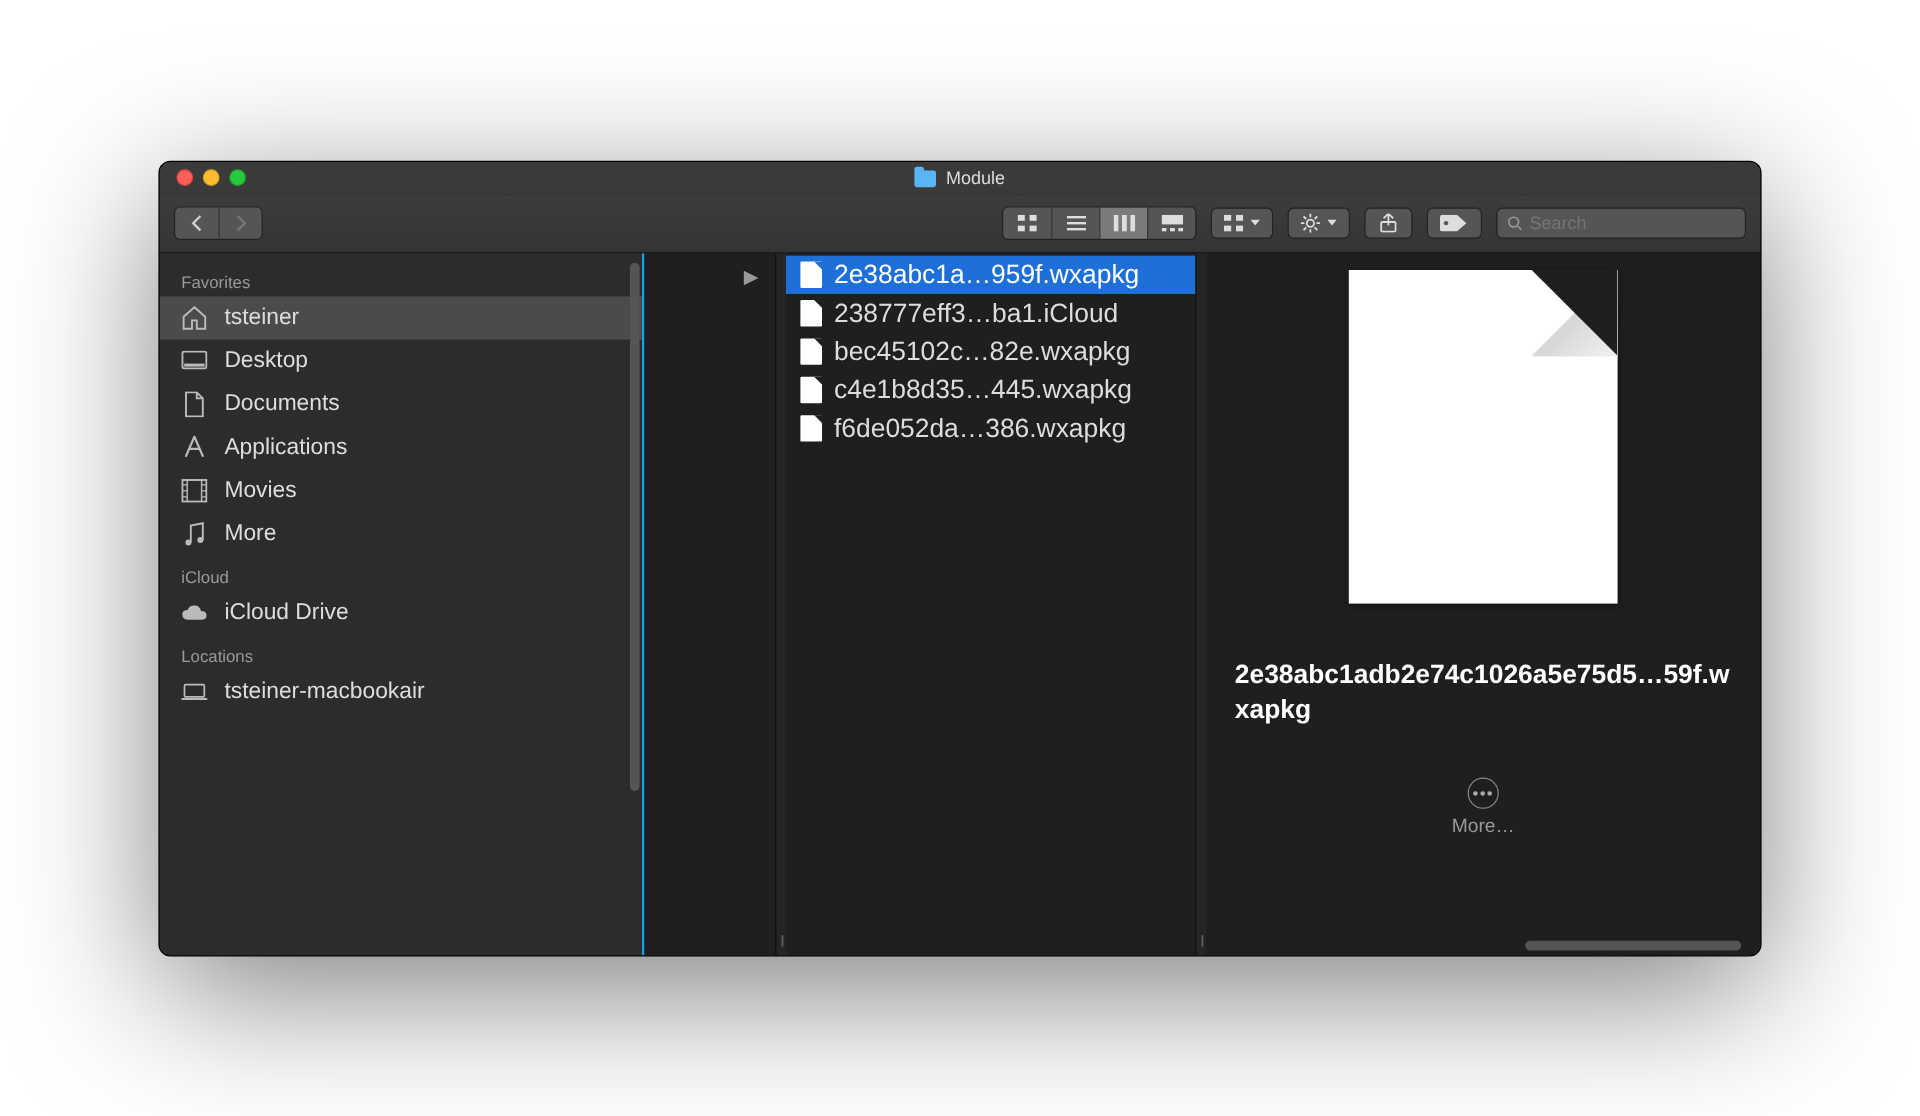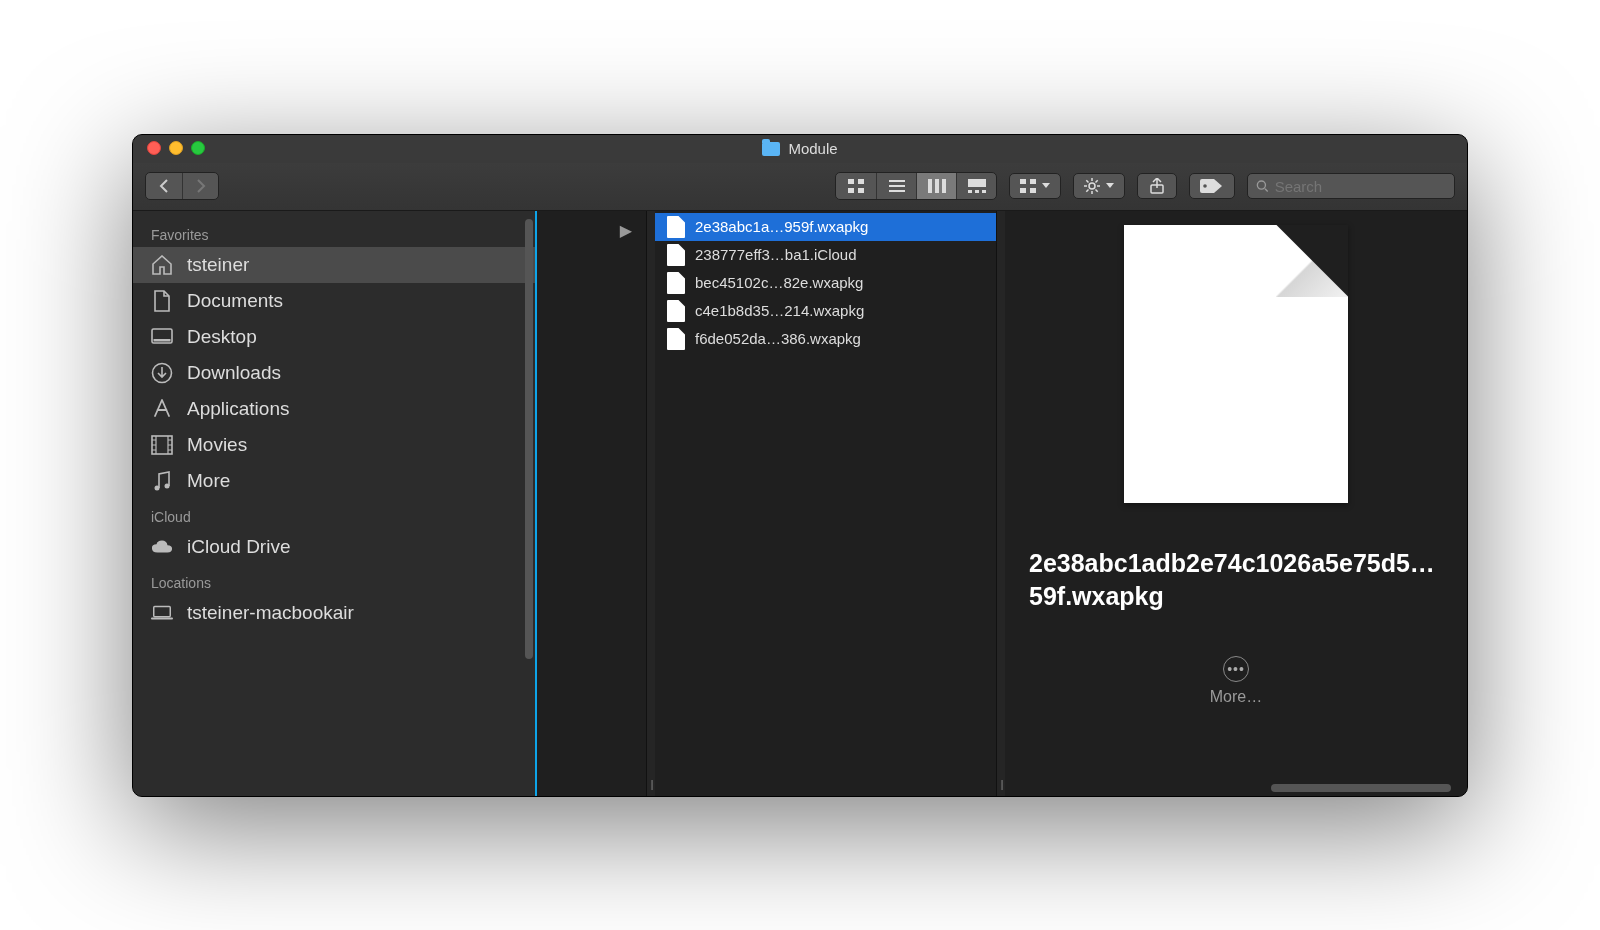--- a/index.html
+++ b/index.html
@@ -35,31 +35,31 @@
 .sb-scroll { position: absolute; right: 2px; top: 8px; width: 8px; height: 440px; background: #555; border-radius: 4px; }
 .sb-head { color: #9a9a9a; font-size: 14px; padding: 10px 18px 4px; }
 .sb-item { display: flex; align-items: center; gap: 14px; padding: 7px 18px; color: #ddd; font-size: 19px; }
 .sb-item.selected { background: #4b4b4b; }
 .sb-icon { width: 22px; height: 20px; color: #bbb; display: inline-flex; align-items: center; justify-content: center; }
 
 .col { border-right: 1px solid #111; position: relative; }
 .col0 { width: 110px; background: #1f1f1f; }
 .col0 .arrow { position: absolute; top: 10px; right: 14px; color: #999; }
 .col1 { width: 342px; background: #1f1f1f; padding-top: 2px; }
-.file-row { display: flex; align-items: center; gap: 10px; padding: 3px 12px; color: #ddd; font-size: 15px; white-space: nowrap; }
+.file-row { display: flex; align-items: center; gap: 10px; padding: 3px 12px; color: #ddd; font-size: 22px; white-space: nowrap; }
 .file-row.selected { background: #1e6fd8; color: #fff; }
 .doc-icon { width: 18px; height: 22px; background: #fff; border-radius: 1px; position: relative; flex: 0 0 18px; }
 .doc-icon::after { content: ""; position: absolute; right: 0; top: 0; width: 7px; height: 7px; background: #1f1f1f; clip-path: polygon(0 0, 100% 0, 100% 100%); }
 .file-row.selected .doc-icon::after { background: #1e6fd8; }
 
 .preview { flex: 1; background: #1f1f1f; display: flex; flex-direction: column; align-items: center; padding: 10px 24px 0; position: relative; }
 .doc-preview { width: 224px; height: 278px; background: #fff; margin-top: 4px; position: relative; box-shadow: 0 2px 6px rgba(0,0,0,.4); }
 .fold { position: absolute; right: 0; top: 0; width: 72px; height: 72px; background: linear-gradient(135deg, transparent 49%, #d6d6d6 51%, #f2f2f2 100%); }
 .fold::before { content: ""; position: absolute; right: 0; top: 0; width: 72px; height: 72px; background: #1f1f1f; clip-path: polygon(0 0, 100% 0, 100% 100%); }
-.pv-title { color: #fff; font-size: 25px; font-weight: 600; margin-top: 44px; text-align: left; width: 100%; line-height: 1.35; word-break: break-all; }
+.pv-title { color: #fff; font-size: 22px; font-weight: 600; margin-top: 44px; text-align: left; width: 100%; line-height: 1.35; word-break: break-all; }
 .pv-meta { color: #9a9a9a; font-size: 17px; margin-top: 6px; width: 100%; }
 .more { margin-top: 42px; color: #9a9a9a; font-size: 16px; display: flex; flex-direction: column; align-items: center; gap: 6px; }
 .more-icon { width: 26px; height: 26px; border: 1.5px solid #888; border-radius: 50%; display: flex; align-items: center; justify-content: center; color: #aaa; font-size: 14px; letter-spacing: 1px; }
 .hscroll { position: absolute; bottom: 4px; right: 16px; width: 180px; height: 8px; background: #555; border-radius: 4px; }
 
 .resize { width: 8px; display: flex; align-items: flex-end; justify-content: center; padding-bottom: 6px; color: #666; font-size: 10px; letter-spacing: -2px; }
 svg { display: block; }
 </style>
 </head>
 <body>
@@ -189,44 +189,35 @@
       <div class="sb-item selected">
         <span class="sb-icon">
               <svg width="22" height="20" viewBox="0 0 22 20">
                 <path d="M2 9 L11 1 L20 9 V19 H13 V12 H9 V19 H2 Z" fill="none" stroke="currentColor" stroke-width="1.6"></path>
               </svg>
             </span>
         <span>tsteiner</span>
       </div>
       <div class="sb-item">
         <span class="sb-icon">
+              <svg width="22" height="18" viewBox="0 0 22 18">
+                <rect x="1" y="1" width="20" height="14" rx="1.5" stroke="currentColor" stroke-width="1.6" fill="none"></rect>
+                <rect x="2.5" y="11" width="17" height="2.5" fill="currentColor"></rect>
+              </svg>
+            </span>
+        <span>Desktop</span>
+      </div>
+      <div class="sb-item">
+        <span class="sb-icon">
               <svg width="20" height="22" viewBox="0 0 20 22">
                 <path d="M3 1 H12 L17 6 V21 H3 Z" fill="none" stroke="currentColor" stroke-width="1.6"></path>
                 <path d="M12 1 V6 H17" fill="none" stroke="currentColor" stroke-width="1.6"></path>
               </svg>
             </span>
         <span>Documents</span>
-      </div>
-      <div class="sb-item">
-        <span class="sb-icon">
-              <svg width="22" height="18" viewBox="0 0 22 18">
-                <rect x="1" y="1" width="20" height="14" rx="1.5" stroke="currentColor" stroke-width="1.6" fill="none"></rect>
-                <rect x="2.5" y="11" width="17" height="2.5" fill="currentColor"></rect>
-              </svg>
-            </span>
-        <span>Desktop</span>
-      </div>
-      <div class="sb-item">
-        <span class="sb-icon">
-              <svg width="22" height="22" viewBox="0 0 22 22">
-                <circle cx="11" cy="11" r="9.5" stroke="currentColor" stroke-width="1.6" fill="none"></circle>
-                <path d="M11 5 V14 M7 11 L11 15 L15 11" stroke="currentColor" stroke-width="1.6" fill="none"></path>
-              </svg>
-            </span>
-        <span>Downloads</span>
       </div>
       <div class="sb-item">
         <span class="sb-icon">
               <svg width="22" height="22" viewBox="0 0 22 22">
                 <path d="M11 2 L4 18 M11 2 L18 18 M6.5 12 H15.5" stroke="currentColor" stroke-width="1.8" fill="none" stroke-linecap="round"></path>
               </svg>
             </span>
         <span>Applications</span>
       </div>
       <div class="sb-item">
@@ -293,21 +284,21 @@
       <div class="file-row">
         <span class="doc-icon"></span>
         <span>238777eff3…ba1.iCloud</span>
       </div>
       <div class="file-row">
         <span class="doc-icon"></span>
         <span>bec45102c…82e.wxapkg</span>
       </div>
       <div class="file-row">
         <span class="doc-icon"></span>
-        <span>c4e1b8d35…214.wxapkg</span>
+        <span>c4e1b8d35…445.wxapkg</span>
       </div>
       <div class="file-row">
         <span class="doc-icon"></span>
         <span>f6de052da…386.wxapkg</span>
       </div>
     </div>
     <div class="resize">||</div>
 
     <div class="preview">
       <div class="doc-preview">

